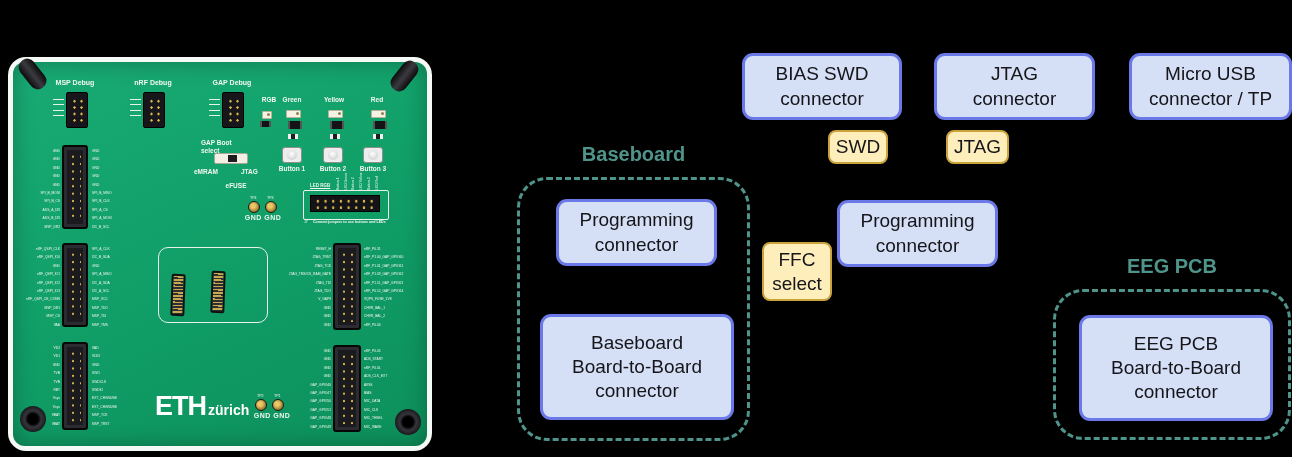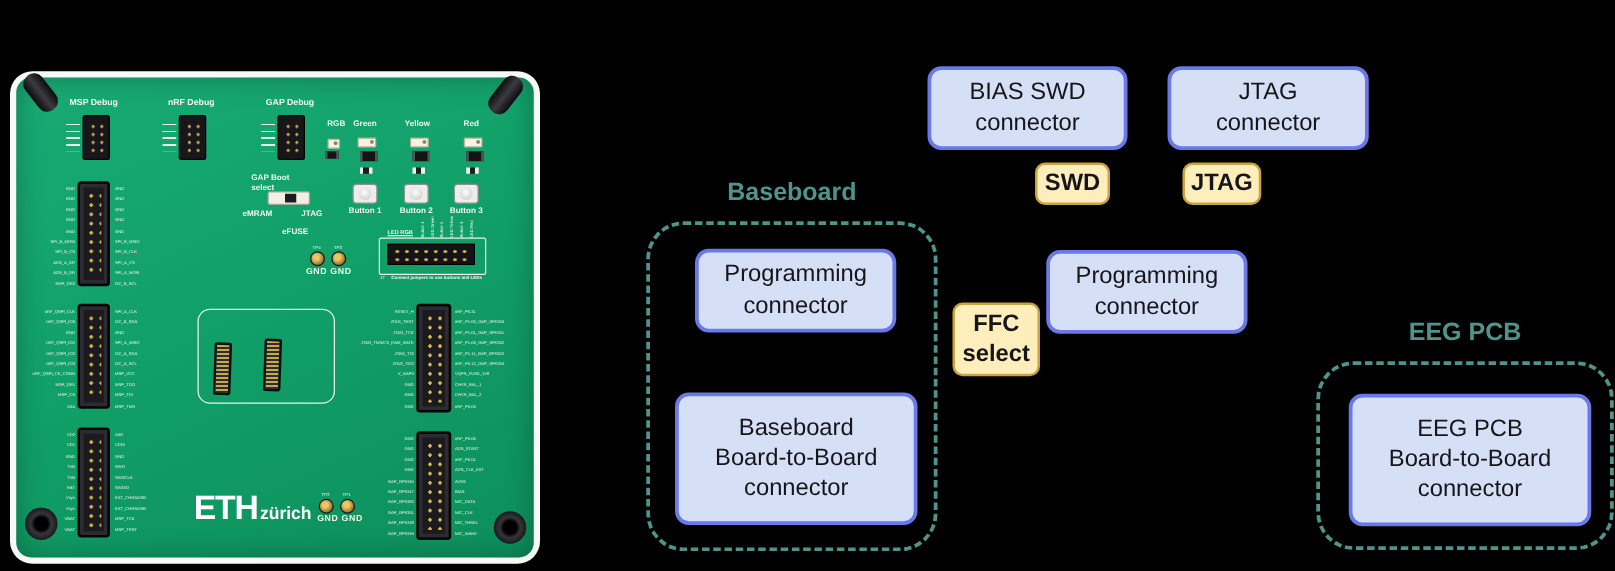--- a/index.html
+++ b/index.html
@@ -4,21 +4,21 @@
 <style>
   html,body{margin:0;padding:0;background:#000;}
   #root{position:relative;width:1292px;height:457px;background:#000;overflow:hidden;
         font-family:"Liberation Sans",sans-serif;}
   
   .bluebox{position:absolute;box-sizing:border-box;background:#d5dff6;border:3px solid #6b78e8;
            border-radius:11px;display:grid;place-items:center;font-size:19px;line-height:1.28;
            color:#15151a;text-align:center;white-space:pre-line;}
   .tag{position:absolute;box-sizing:border-box;background:#fdeebc;border:2.5px solid #c9a43c;
        border-radius:8px;display:grid;place-items:center;font-size:19px;line-height:1.22;
-       color:#15151a;text-align:center;white-space:pre-line;font-weight:bold;}
+       color:#15151a;text-align:center;white-space:pre-line;}
   .groupbox{position:absolute;box-sizing:border-box;border:3.5px dashed #4f948b;border-radius:30px;}
   .grouplabel{position:absolute;color:#4f948b;font-weight:700;font-size:20px;text-align:center;}
   
   #pcb{position:absolute;left:8px;top:57px;width:424px;height:394px;}
   .board-white{position:absolute;inset:0;background:#f6faf6;border-radius:18px;}
   .board-green{position:absolute;inset:5px;border-radius:12px;
       background:linear-gradient(155deg,#19aa75 0%,#11a068 45%,#0d905b 100%);
       box-shadow:inset 0 0 22px rgba(0,0,0,.28);}
   .standoff{position:absolute;width:17px;height:34px;background:linear-gradient(90deg,#0c0c0e,#3a3a40,#0c0c0e);
       border-radius:8px;}
@@ -257,20 +257,22 @@
     <div class="silk s-tiny" style="left:266px;top:337px;">TP1</div>
     <div class="tp" style="left:247px;top:342px;"></div>
     <div class="tp" style="left:264px;top:342px;"></div>
     <div class="silk s-gnd" style="left:240px;top:355px;width:48px;text-align:center;">GND GND</div>
   </div>
 
   <div class="bluebox" style="left:742px;top:53px;width:160px;height:67px;">BIAS SWD
 connector</div>
   <div class="bluebox" style="left:934px;top:53px;width:161px;height:67px;">JTAG
 connector</div>
+  <div class="bluebox" style="left:1129px;top:53px;width:163px;height:67px;">Micro USB
+connector / TP</div>
 
   <div class="tag" style="left:828px;top:130px;width:60px;height:34px;">SWD</div>
   <div class="tag" style="left:946px;top:130px;width:63px;height:34px;">JTAG</div>
 
   <div class="grouplabel" style="left:517px;top:143px;width:233px;">Baseboard</div>
   <div class="groupbox" style="left:517px;top:177px;width:233px;height:264px;"></div>
   <div class="bluebox" style="left:556px;top:199px;width:161px;height:67px;">Programming
 connector</div>
   <div class="bluebox" style="left:540px;top:314px;width:194px;height:106px;">Baseboard
 Board-to-Board

